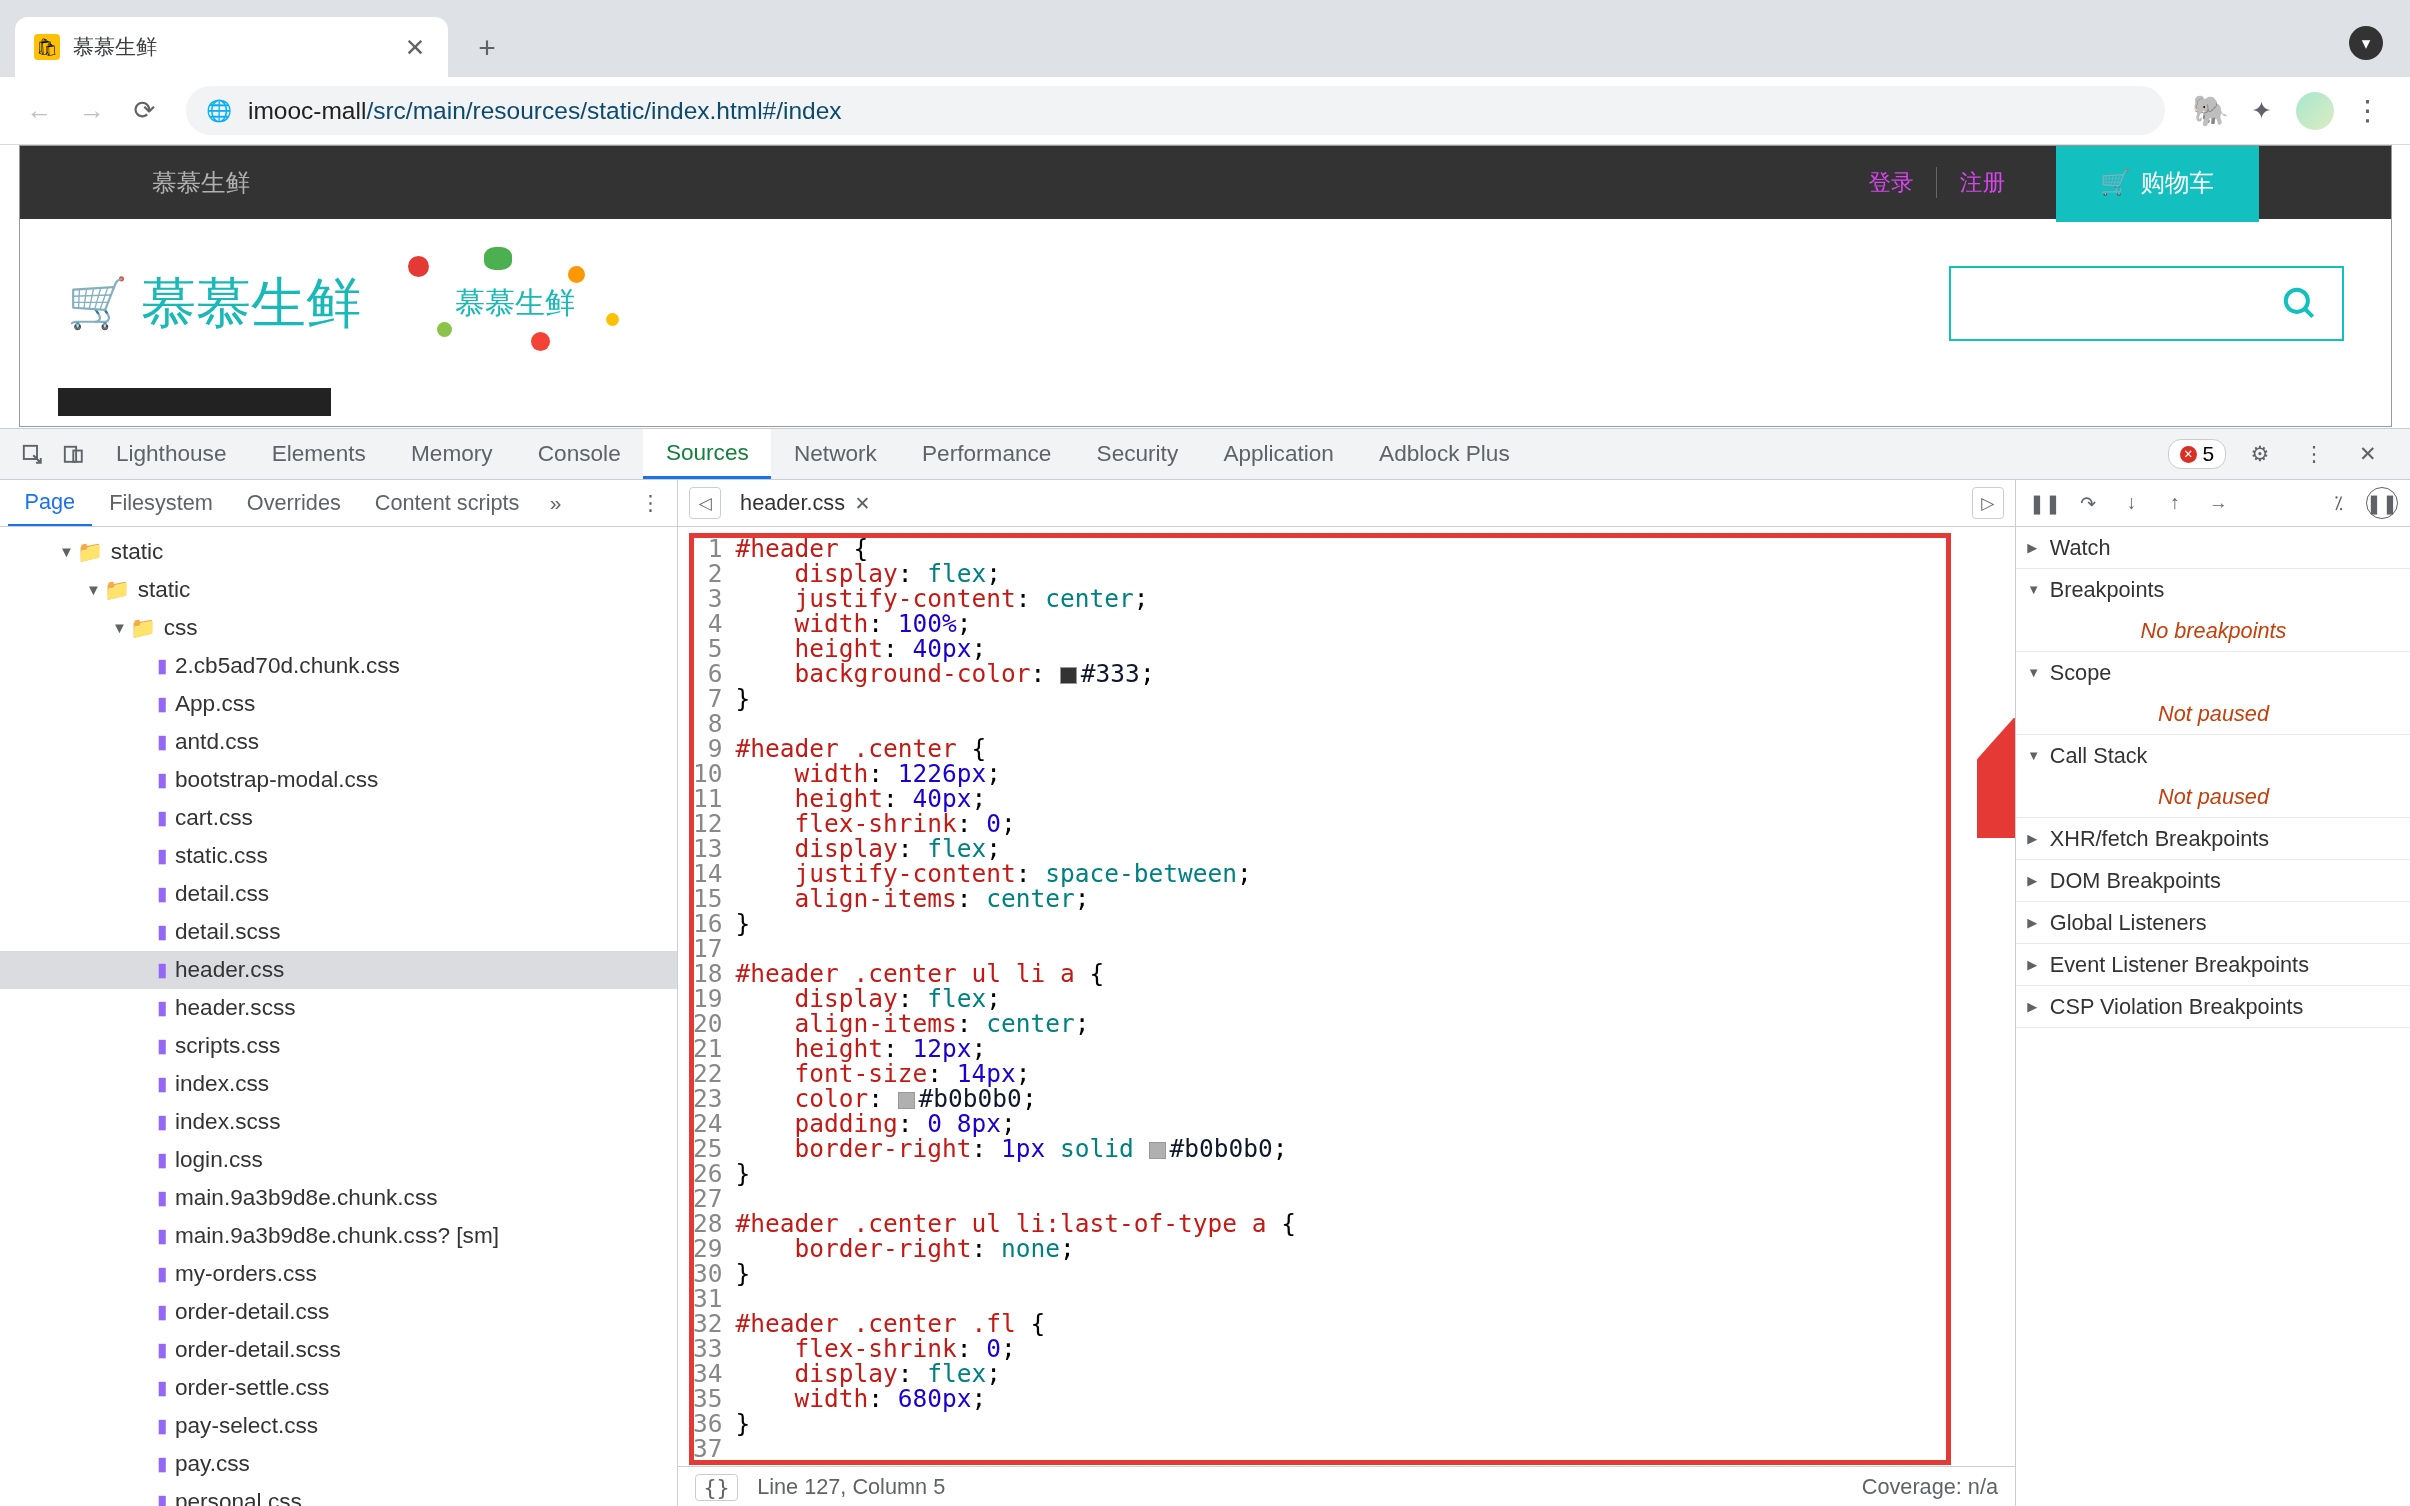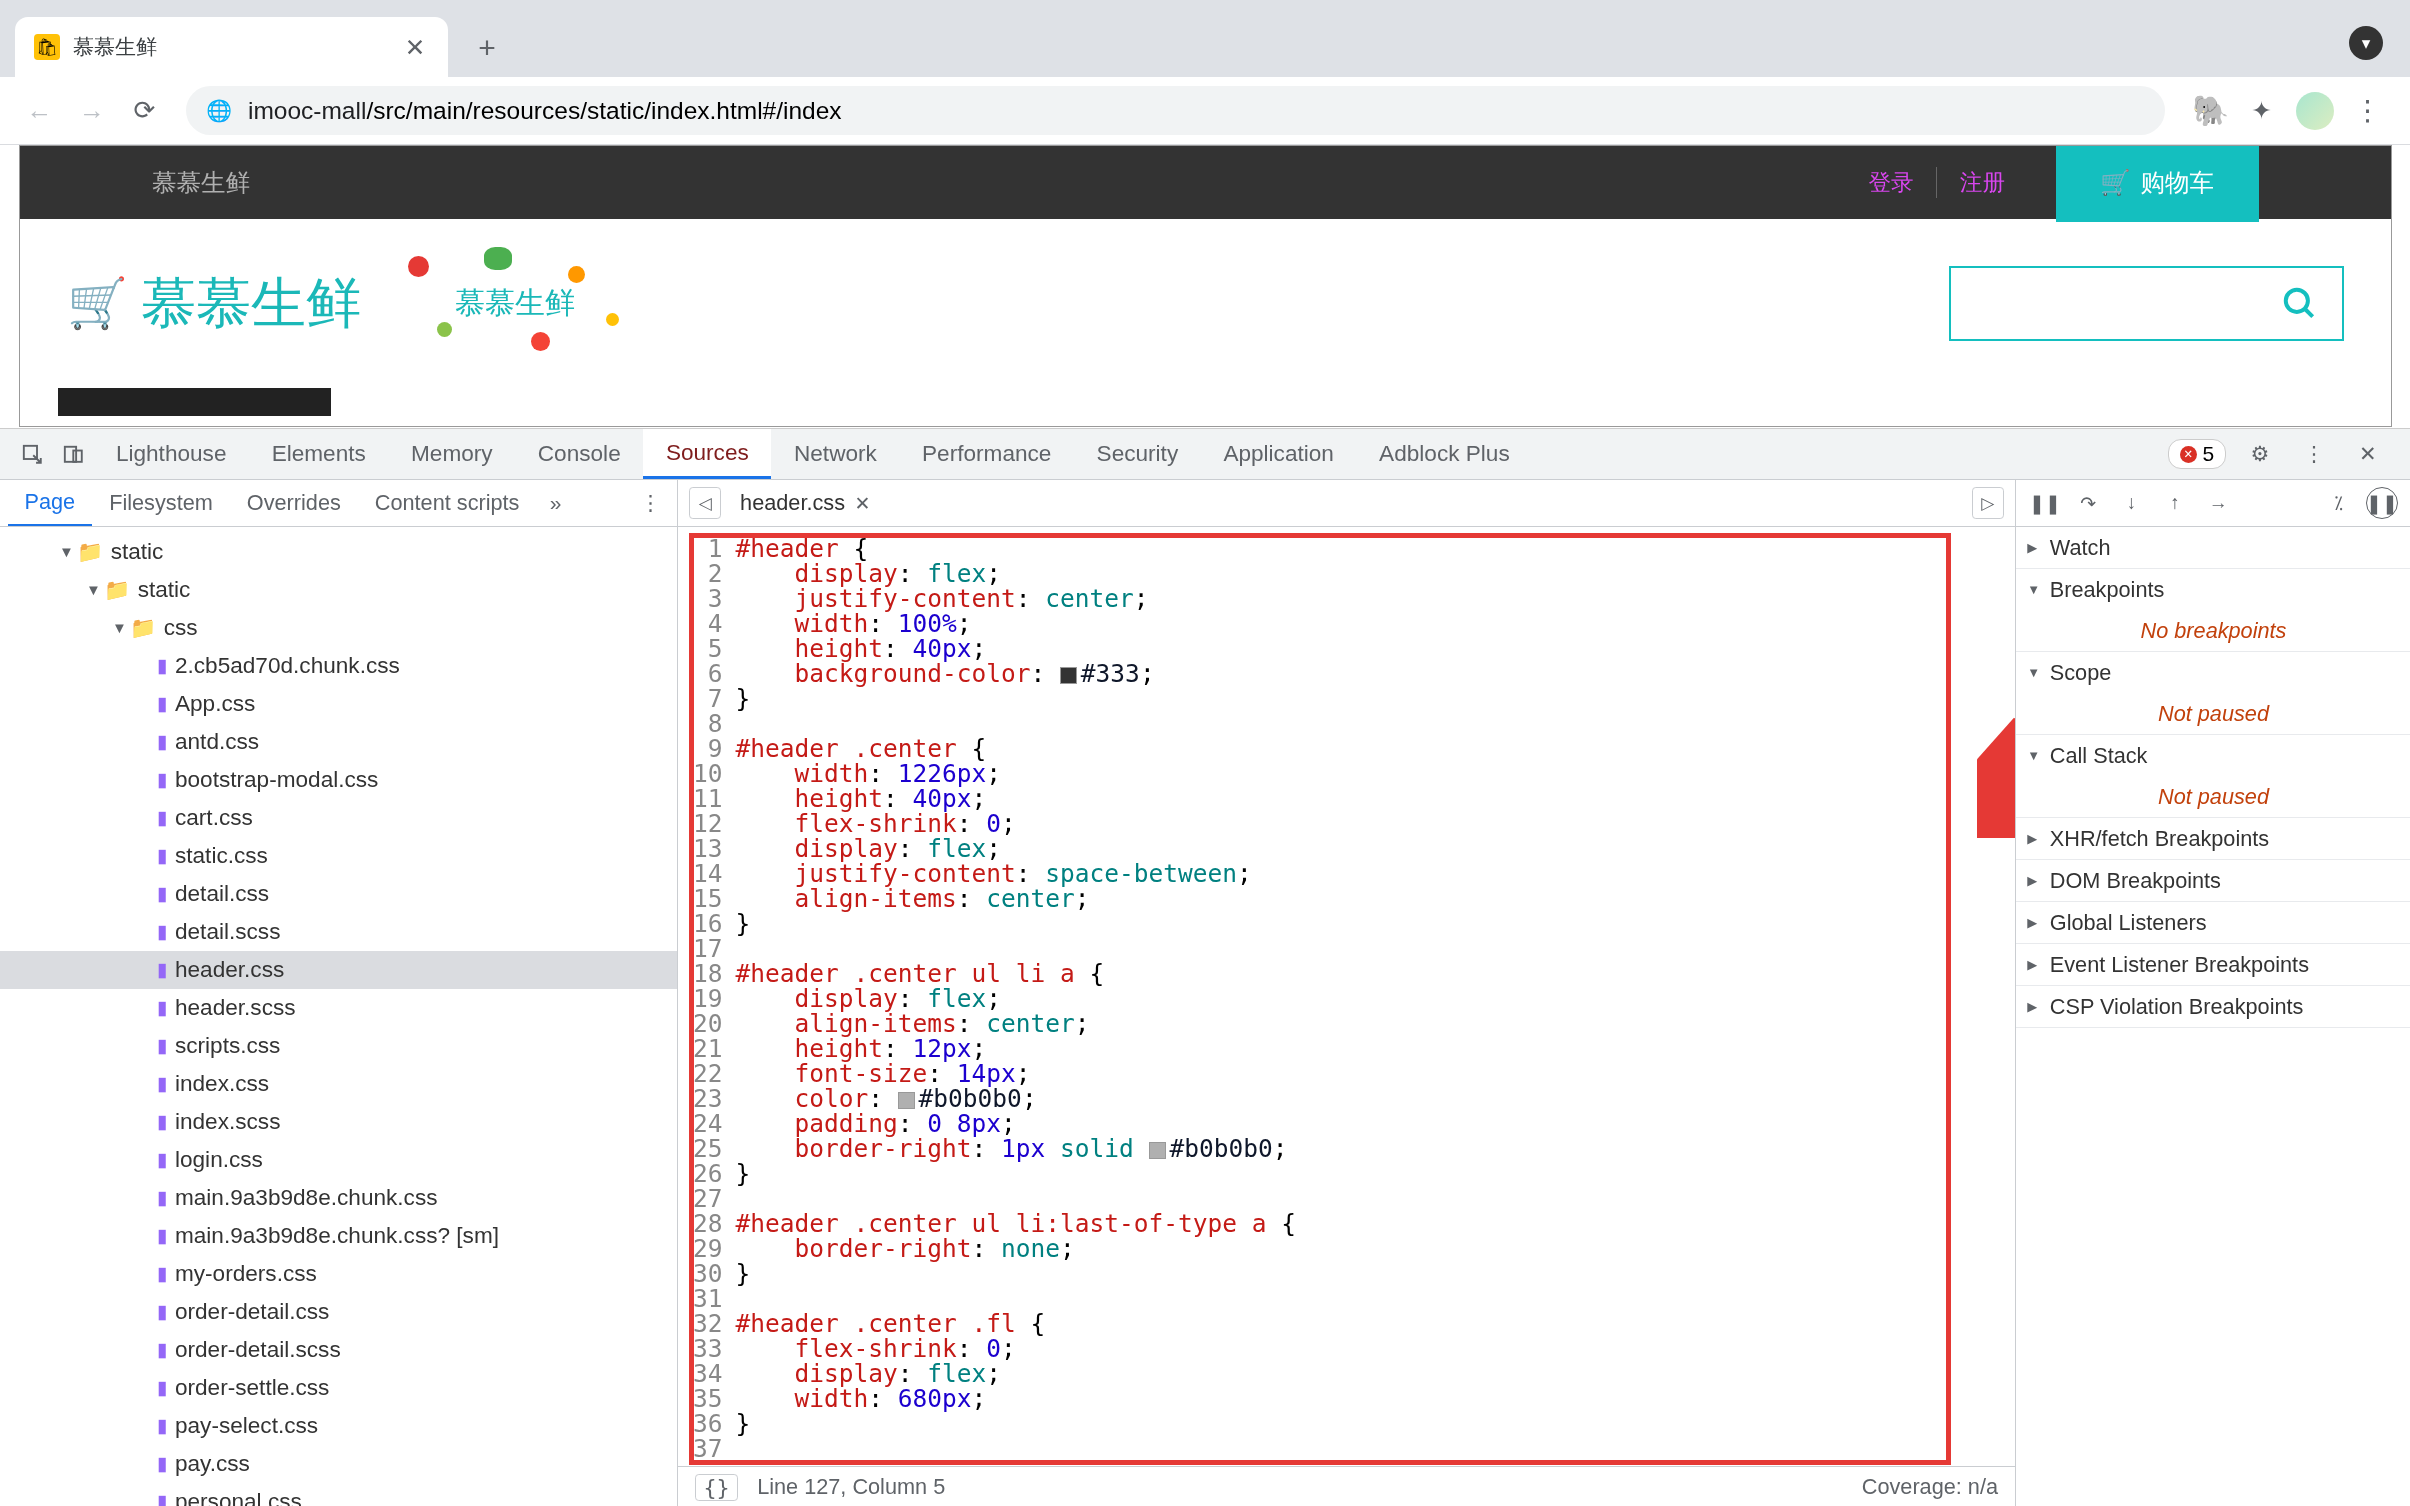--- a/index.html
+++ b/index.html
@@ -12,21 +12,21 @@
 .tab-title { font-size: 21px; color: #3c4043; flex: 1; }
 .tab-close { font-size: 24.5px; color: #5f6368; cursor: pointer; padding: 3.8px; }
 .newtab { width: 40px; height: 40px; display: flex; align-items: center; justify-content: center; margin-left: 19px; margin-bottom: 9.4px; color: #5f6368; font-size: 30px; font-weight: 300; }
 
 .toolbar { background: #fff; height: 68px; display: flex; align-items: center; padding: 0 17px; gap: 7.5px; border-bottom: 0.9px solid #dadce0; }
 .nav-btn { width: 45px; height: 45px; display: flex; align-items: center; justify-content: center; border-radius: 50%; color: #5f6368; font-size: 26px; }
 .nav-btn.disabled { color: #bdc1c6; }
 .addr-bar { flex: 1; height: 49px; background: #f1f3f4; border-radius: 24.5px; display: flex; align-items: center; padding: 0 21px; gap: 15px; margin: 0 11.3px; }
 .addr-icon { color: #5f6368; font-size: 21px; }
 .addr-text { font-size: 24.5px; color: #202124; }
-.addr-text .muted { color: #000000; text-align: center; }
+.addr-text .muted { color: #0c4a6e; text-align: center; }
 .ext-icons { display: flex; gap: 17px; align-items: center; padding: 0 9.4px; }
 .ext-icon { width: 34px; height: 34px; display: flex; align-items: center; justify-content: center; font-size: 24.5px; }
 .evernote { color: #00a82d; font-size: 30px; }
 .puzzle { color: #5f6368; }
 .avatar-circle { width: 38px; height: 38px; border-radius: 50%; background: linear-gradient(135deg,#a8e6cf,#dcedc1); }
 .menu-dots { color: #5f6368; font-size: 28px; }
 .incognito-badge { width: 34px; height: 34px; background: #333; border-radius: 50%; display:flex; align-items:center; justify-content:center; color:#fff; font-size:17px; }
 
 
 .site-area { height: 282px; overflow: hidden; border: 0.9px solid #999; margin: 0 19px; }
@@ -47,21 +47,21 @@
 .search-box { width: 395px; height: 75px; border: 2.8px solid #14bfbf; display: flex; align-items: center; }
 .search-input { flex: 1; }
 .search-btn { width: 85px; height: 100%; display: flex; align-items: center; justify-content: center; color: #14bfbf; font-size: 36px; }
 .dark-strip { height: 28px; background: #222; width: 273px; margin-left: 38px; }
 
 
 .devtools { position: absolute; left: 0; right: 0; top: 428px; bottom: 0; background: #fff; border-top: 1.9px solid #ccc; display: flex; flex-direction: column; }
 .dt-tabs { height: 51px; background: #f1f3f4; border-bottom: 0.9px solid #cacdd1; display: flex; align-items: stretch; padding: 0 11.3px; }
 .dt-tab-icon { width: 41px; display: flex; align-items: center; justify-content: center; color: #5f6368; font-size: 21px; }
 .dt-tab { padding: 0 22.6px; display: flex; align-items: center; font-size: 22.6px; color: #5f6368; }
-.dt-tab.active { color: #7f1d1d; border-bottom: 3.8px solid #1a73e8; background: #fff; }
+.dt-tab.active { color: #15803d; border-bottom: 3.8px solid #1a73e8; background: #fff; }
 .dt-tabs-right { margin-left: auto; display: flex; align-items: center; gap: 13px; padding: 0 11.3px; }
 .error-badge { background: #fff; border: 0.9px solid #ccc; border-radius: 13px; padding: 1.9px 11.3px; display: flex; align-items: center; gap: 5.6px; font-size: 21px; }
 .error-dot { width: 17px; height: 17px; background: #d93025; border-radius: 50%; display: inline-flex; align-items: center; justify-content: center; color: #fff; font-size: 11.3px; }
 
 .dt-body { flex: 1; display: flex; overflow: hidden; }
 
 
 .src-nav { width: 678px; border-right: 0.9px solid #cacdd1; display: flex; flex-direction: column; }
 .src-nav-tabs { height: 47px; border-bottom: 0.9px solid #cacdd1; display: flex; align-items: stretch; padding: 0 7.5px; }
 .src-nav-tab { padding: 0 17px; display: flex; align-items: center; font-size: 21.7px; color: #5f6368; }

